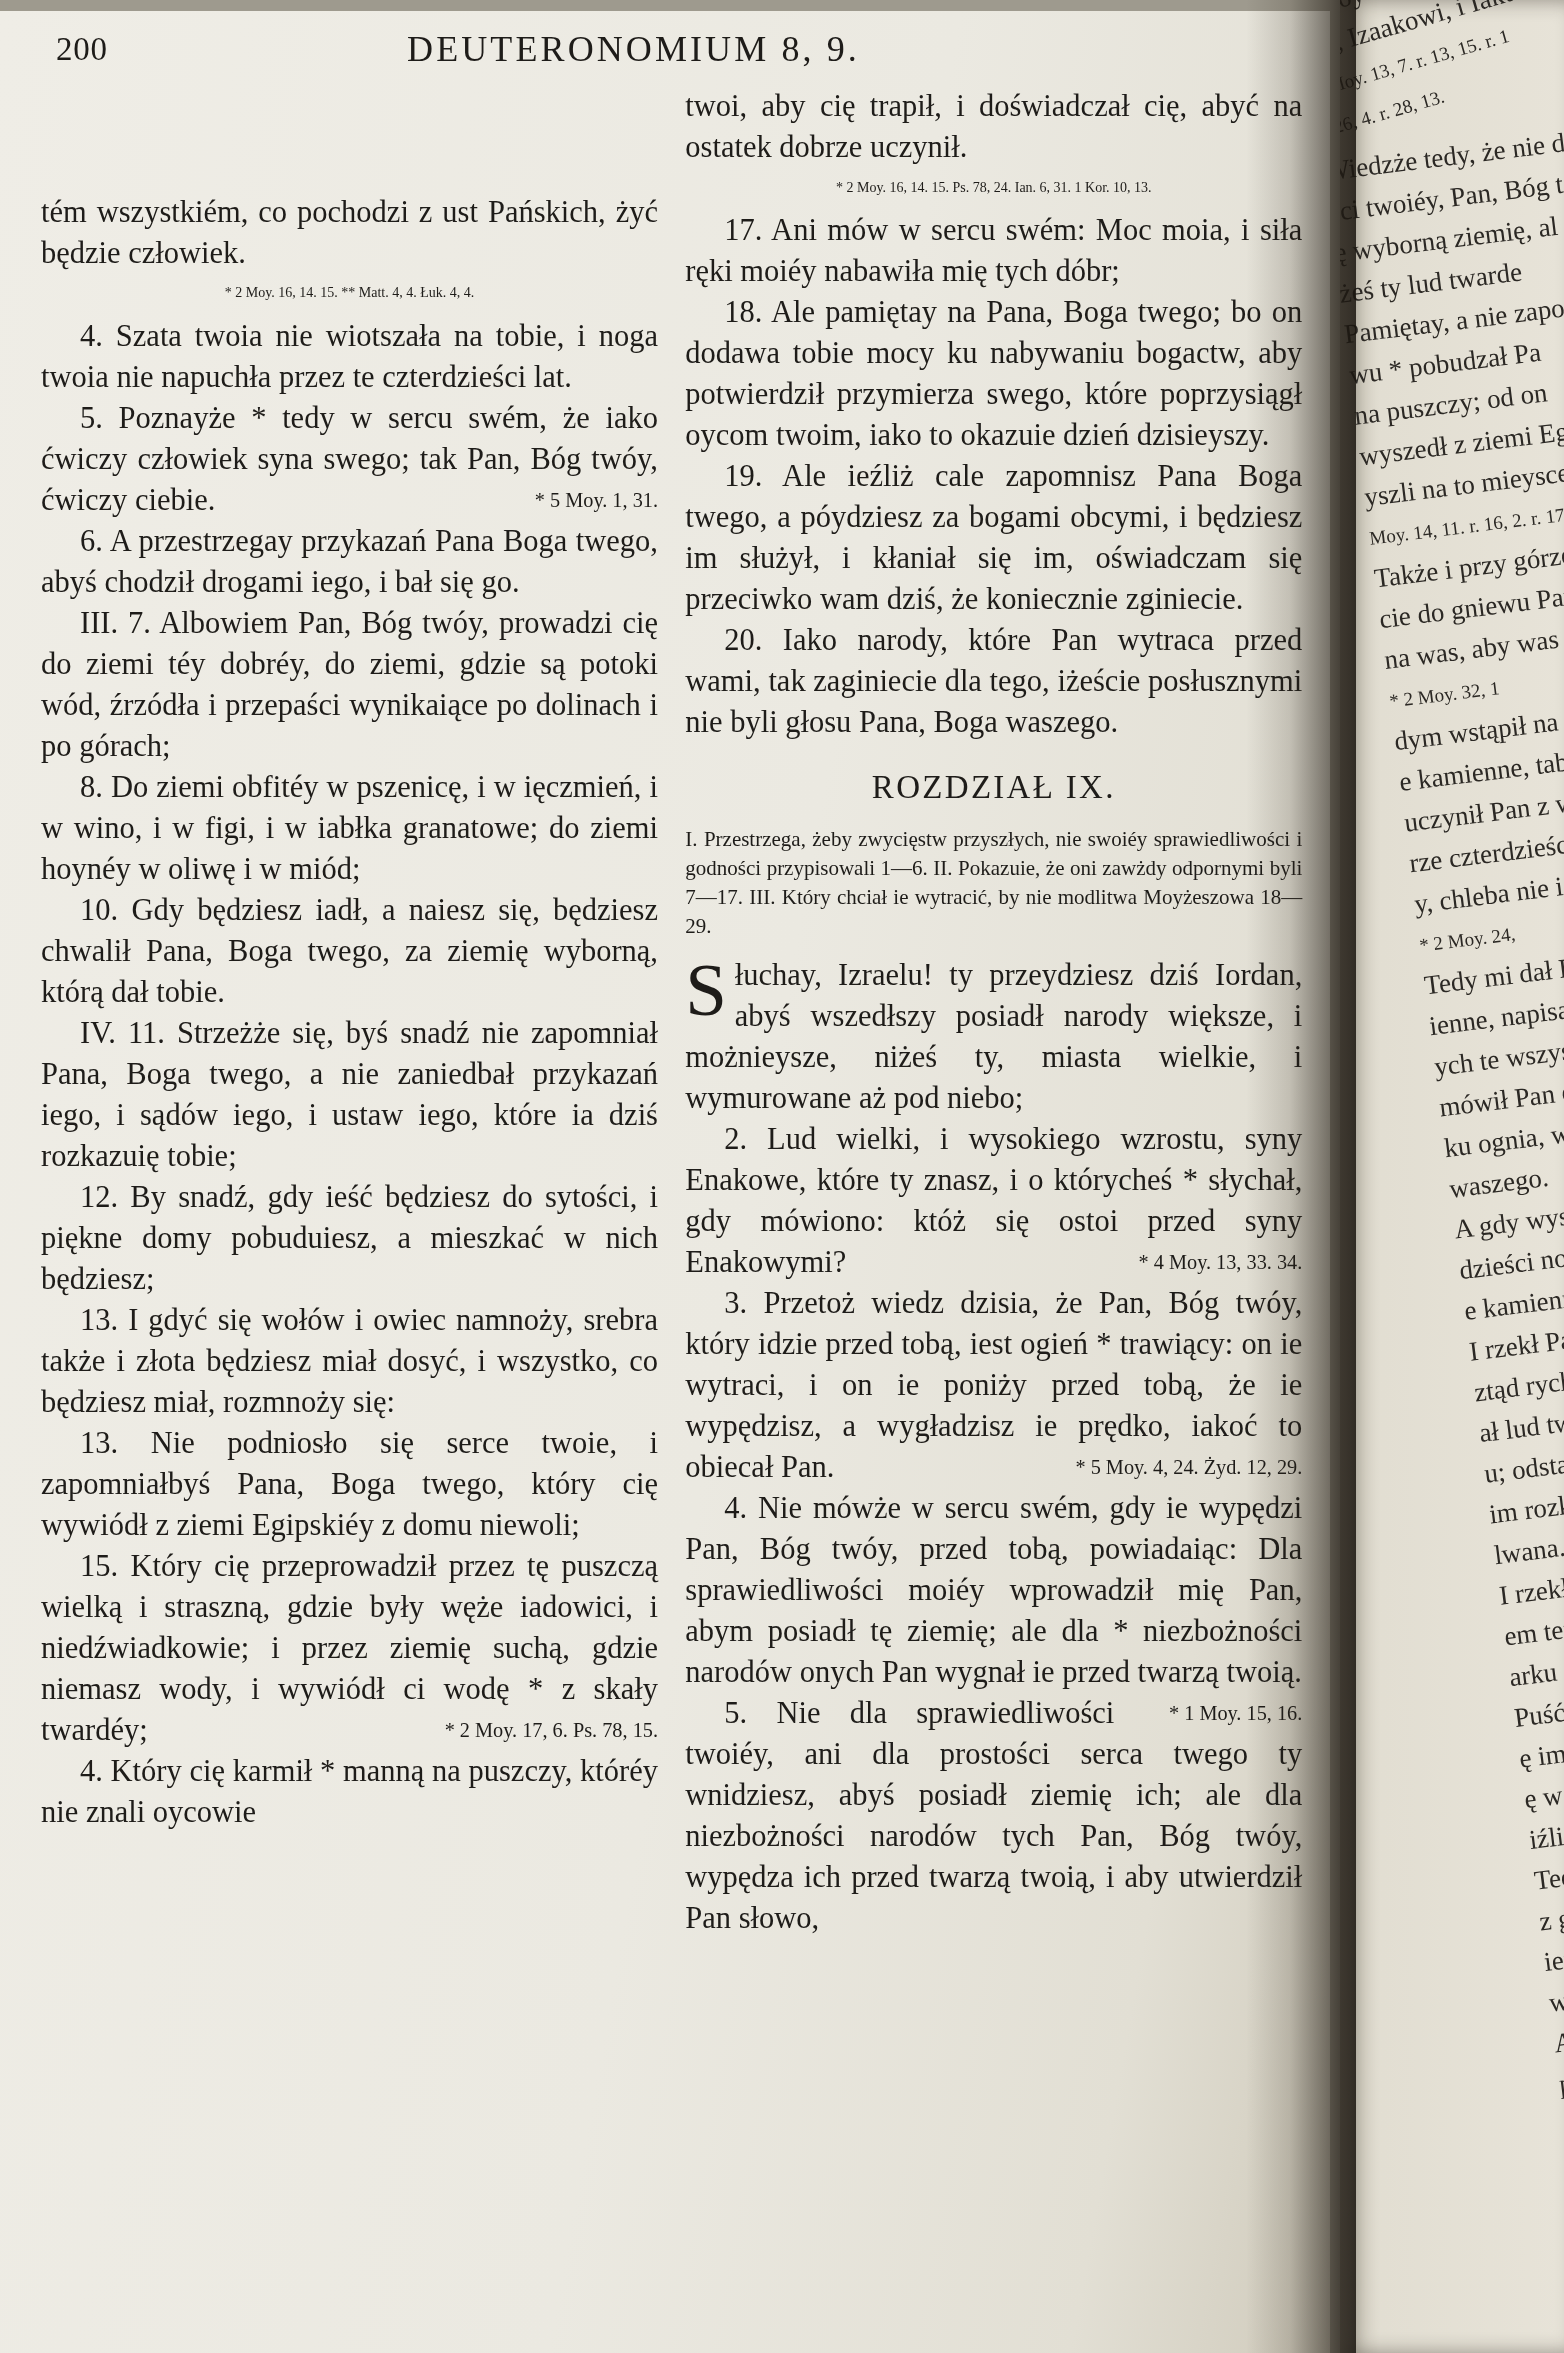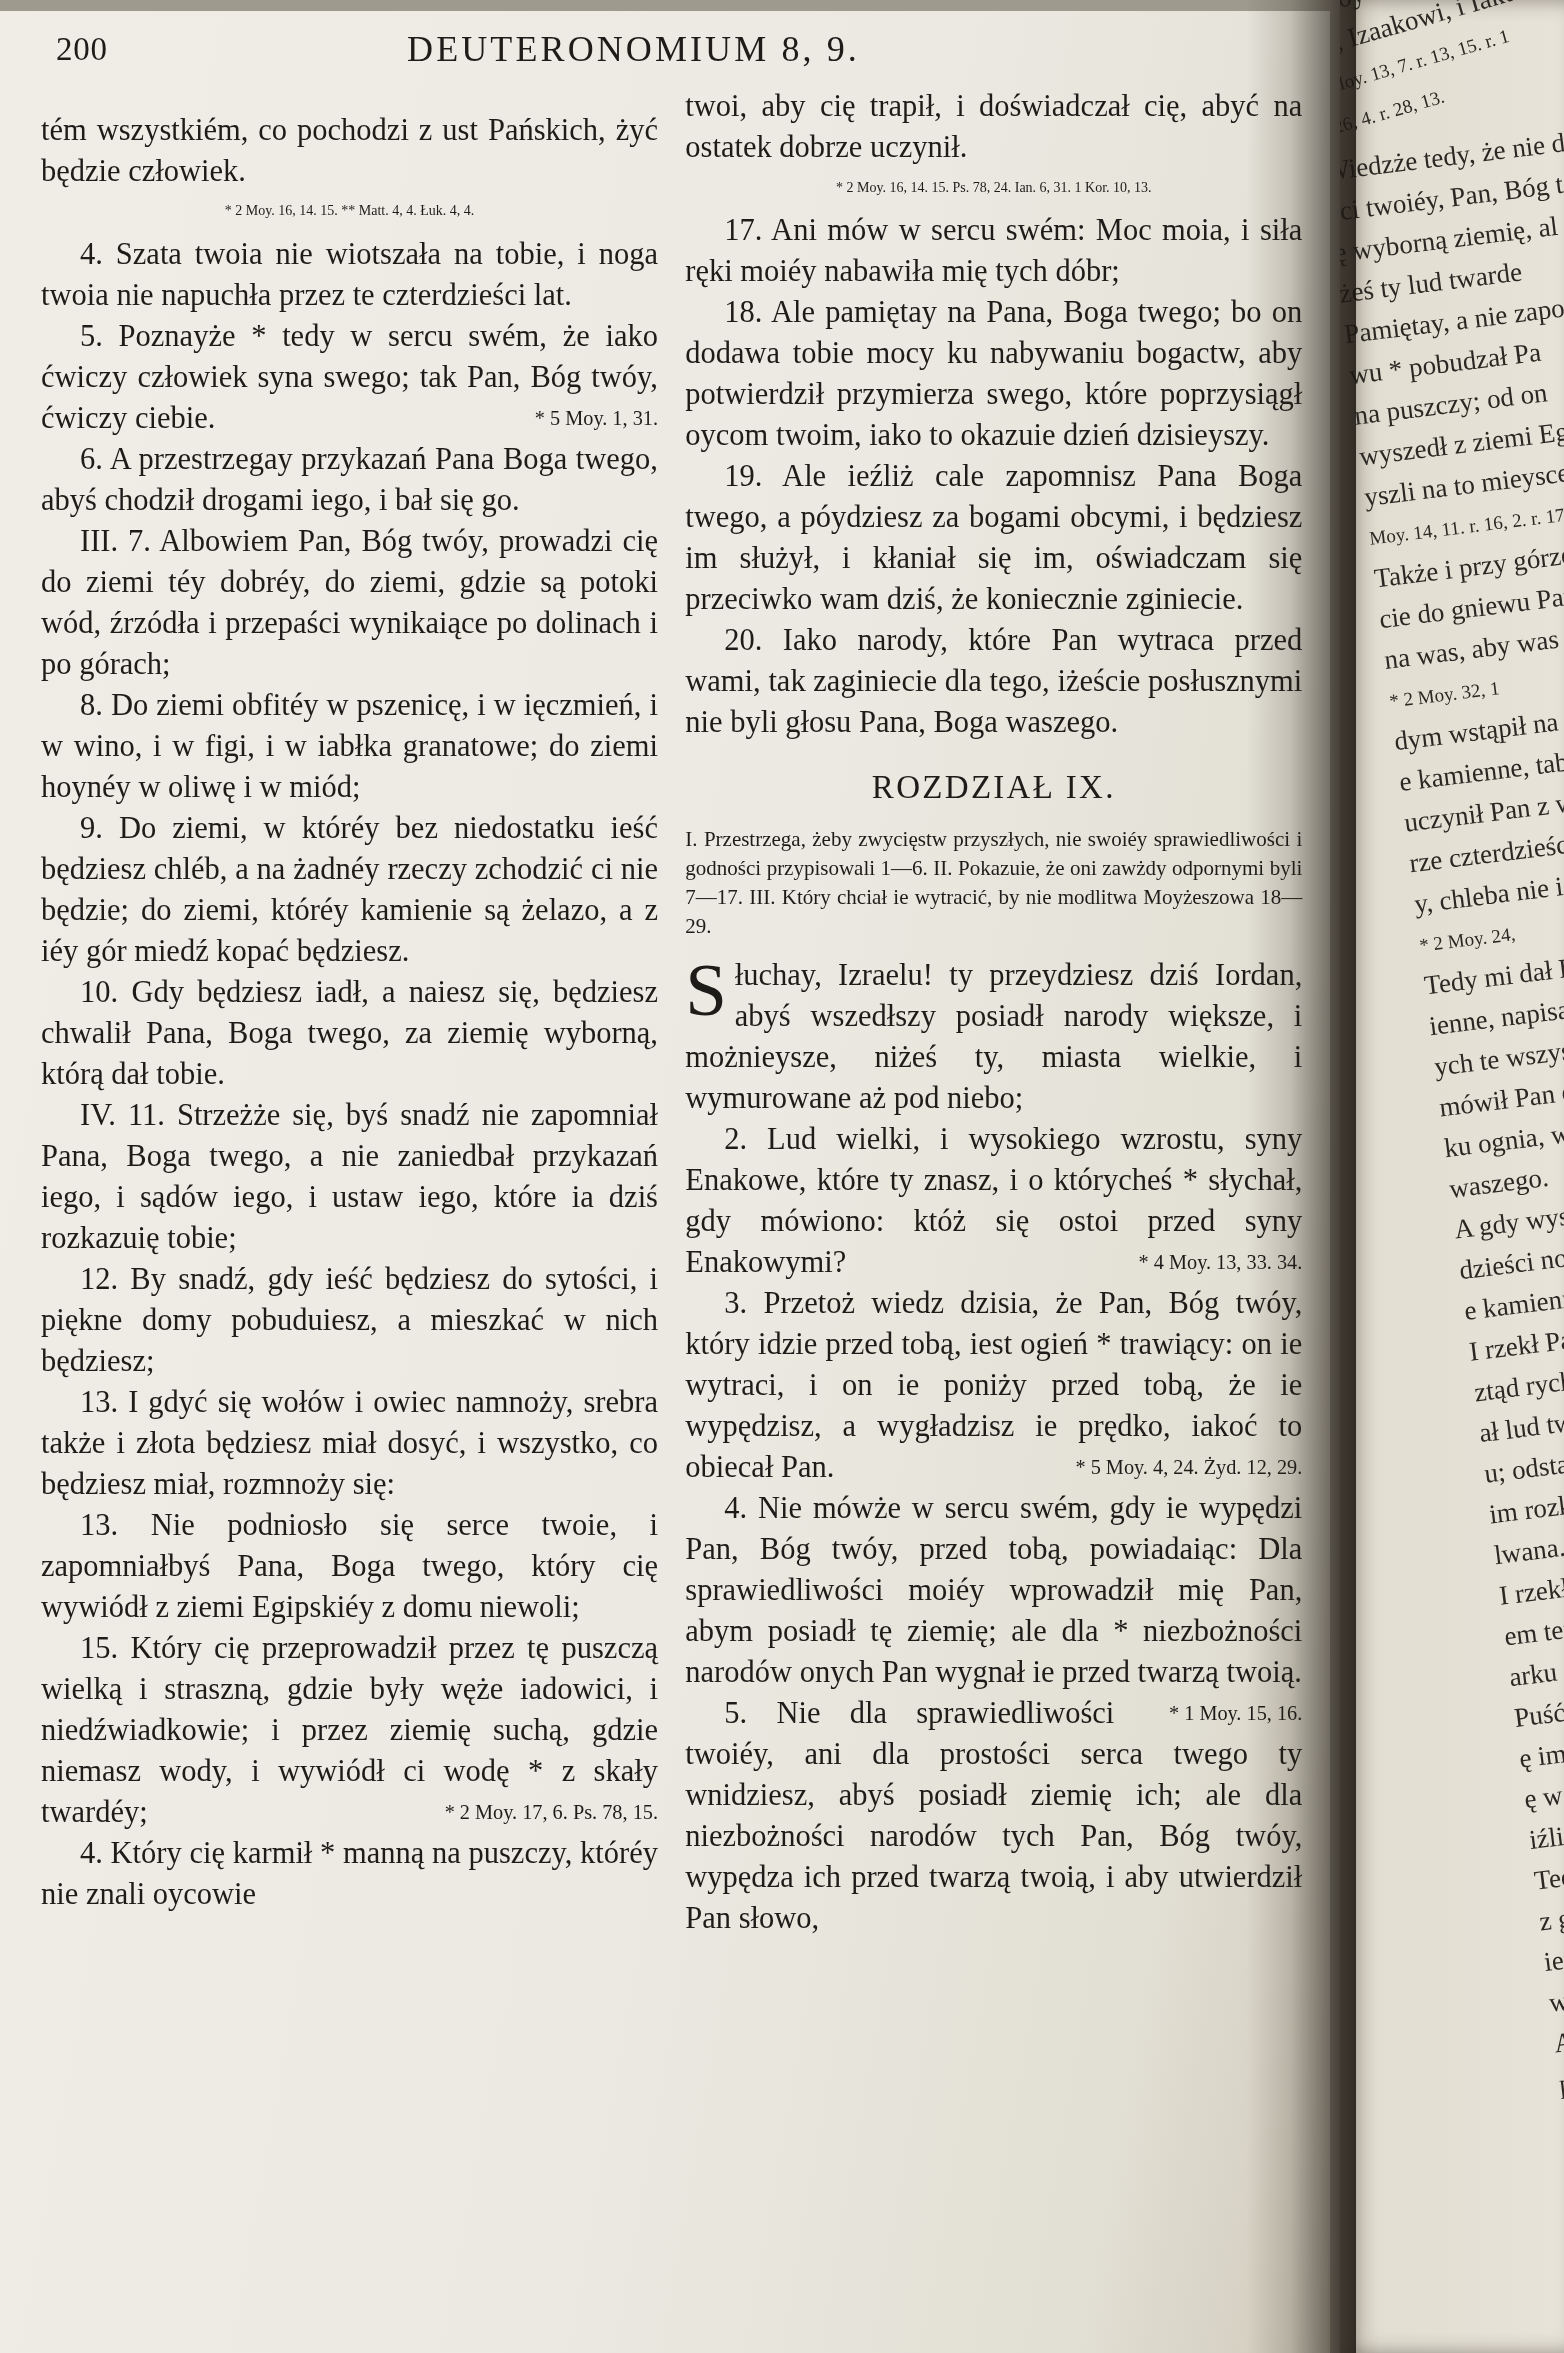--- a/index.html
+++ b/index.html
@@ -122,21 +122,20 @@
   </div>
   <div class="columns">
     <div class="col" id="col-left">
         <div class="block cont">tém wszystkiém, co pochodzi z ust Pańskich, żyć będzie człowiek.</div>
         <div class="block ref-center">* 2 Moy. 16, 14. 15. ** Matt. 4, 4. Łuk. 4, 4.</div>
         <div class="block verse">4. Szata twoia nie wiotszała na tobie, i noga twoia nie napuchła przez te czterdzieści lat.</div>
         <div class="block verse">5. Poznayże * tedy w sercu swém, że iako ćwiczy człowiek syna swego; tak Pan, Bóg twóy, ćwiczy ciebie.<span class="ref-inline">* 5 Moy. 1, 31.</span></div>
         <div class="block verse">6. A przestrzegay przykazań Pana Boga twego, abyś chodził drogami iego, i bał się go.</div>
         <div class="block verse">III. 7. Albowiem Pan, Bóg twóy, prowadzi cię do ziemi téy dobréy, do ziemi, gdzie są potoki wód, źrzódła i przepaści wynikaiące po dolinach i po górach;</div>
         <div class="block verse">8. Do ziemi obfitéy w pszenicę, i w ięczmień, i w wino, i w figi, i w iabłka granatowe; do ziemi hoynéy w oliwę i w miód;</div>
-        <div class="block verse">9. Do ziemi, w któréy bez niedostatku ieść będziesz chléb, a na żadnéy rzeczy zchodzić ci nie będzie; do ziemi, któréy kamienie są żelazo, a z iéy gór miedź kopać będziesz.</div>
         <div class="block verse">10. Gdy będziesz iadł, a naiesz się, będziesz chwalił Pana, Boga twego, za ziemię wyborną, którą dał tobie.</div>
         <div class="block verse">IV. 11. Strzeżże się, byś snadź nie zapomniał Pana, Boga twego, a nie zaniedbał przykazań iego, i sądów iego, i ustaw iego, które ia dziś rozkazuię tobie;</div>
         <div class="block verse">12. By snadź, gdy ieść będziesz do sytości, i piękne domy pobuduiesz, a mieszkać w nich będziesz;</div>
         <div class="block verse">13. I gdyć się wołów i owiec namnoży, srebra także i złota będziesz miał dosyć, i wszystko, co będziesz miał, rozmnoży się:</div>
         <div class="block verse">13. Nie podniosło się serce twoie, i zapomniałbyś Pana, Boga twego, który cię wywiódł z ziemi Egipskiéy z domu niewoli;</div>
         <div class="block verse">15. Który cię przeprowadził przez tę puszczą wielką i straszną, gdzie były węże iadowici, i niedźwiadkowie; i przez ziemię suchą, gdzie niemasz wody, i wywiódł ci wodę * z skały twardéy;<span class="ref-inline">* 2 Moy. 17, 6. Ps. 78, 15.</span></div>
         <div class="block verse">4. Który cię karmił * manną na puszczy, któréy nie znali oycowie</div>
       </div>
     <div class="col-divider"></div>
     <div class="col" id="col-right">

